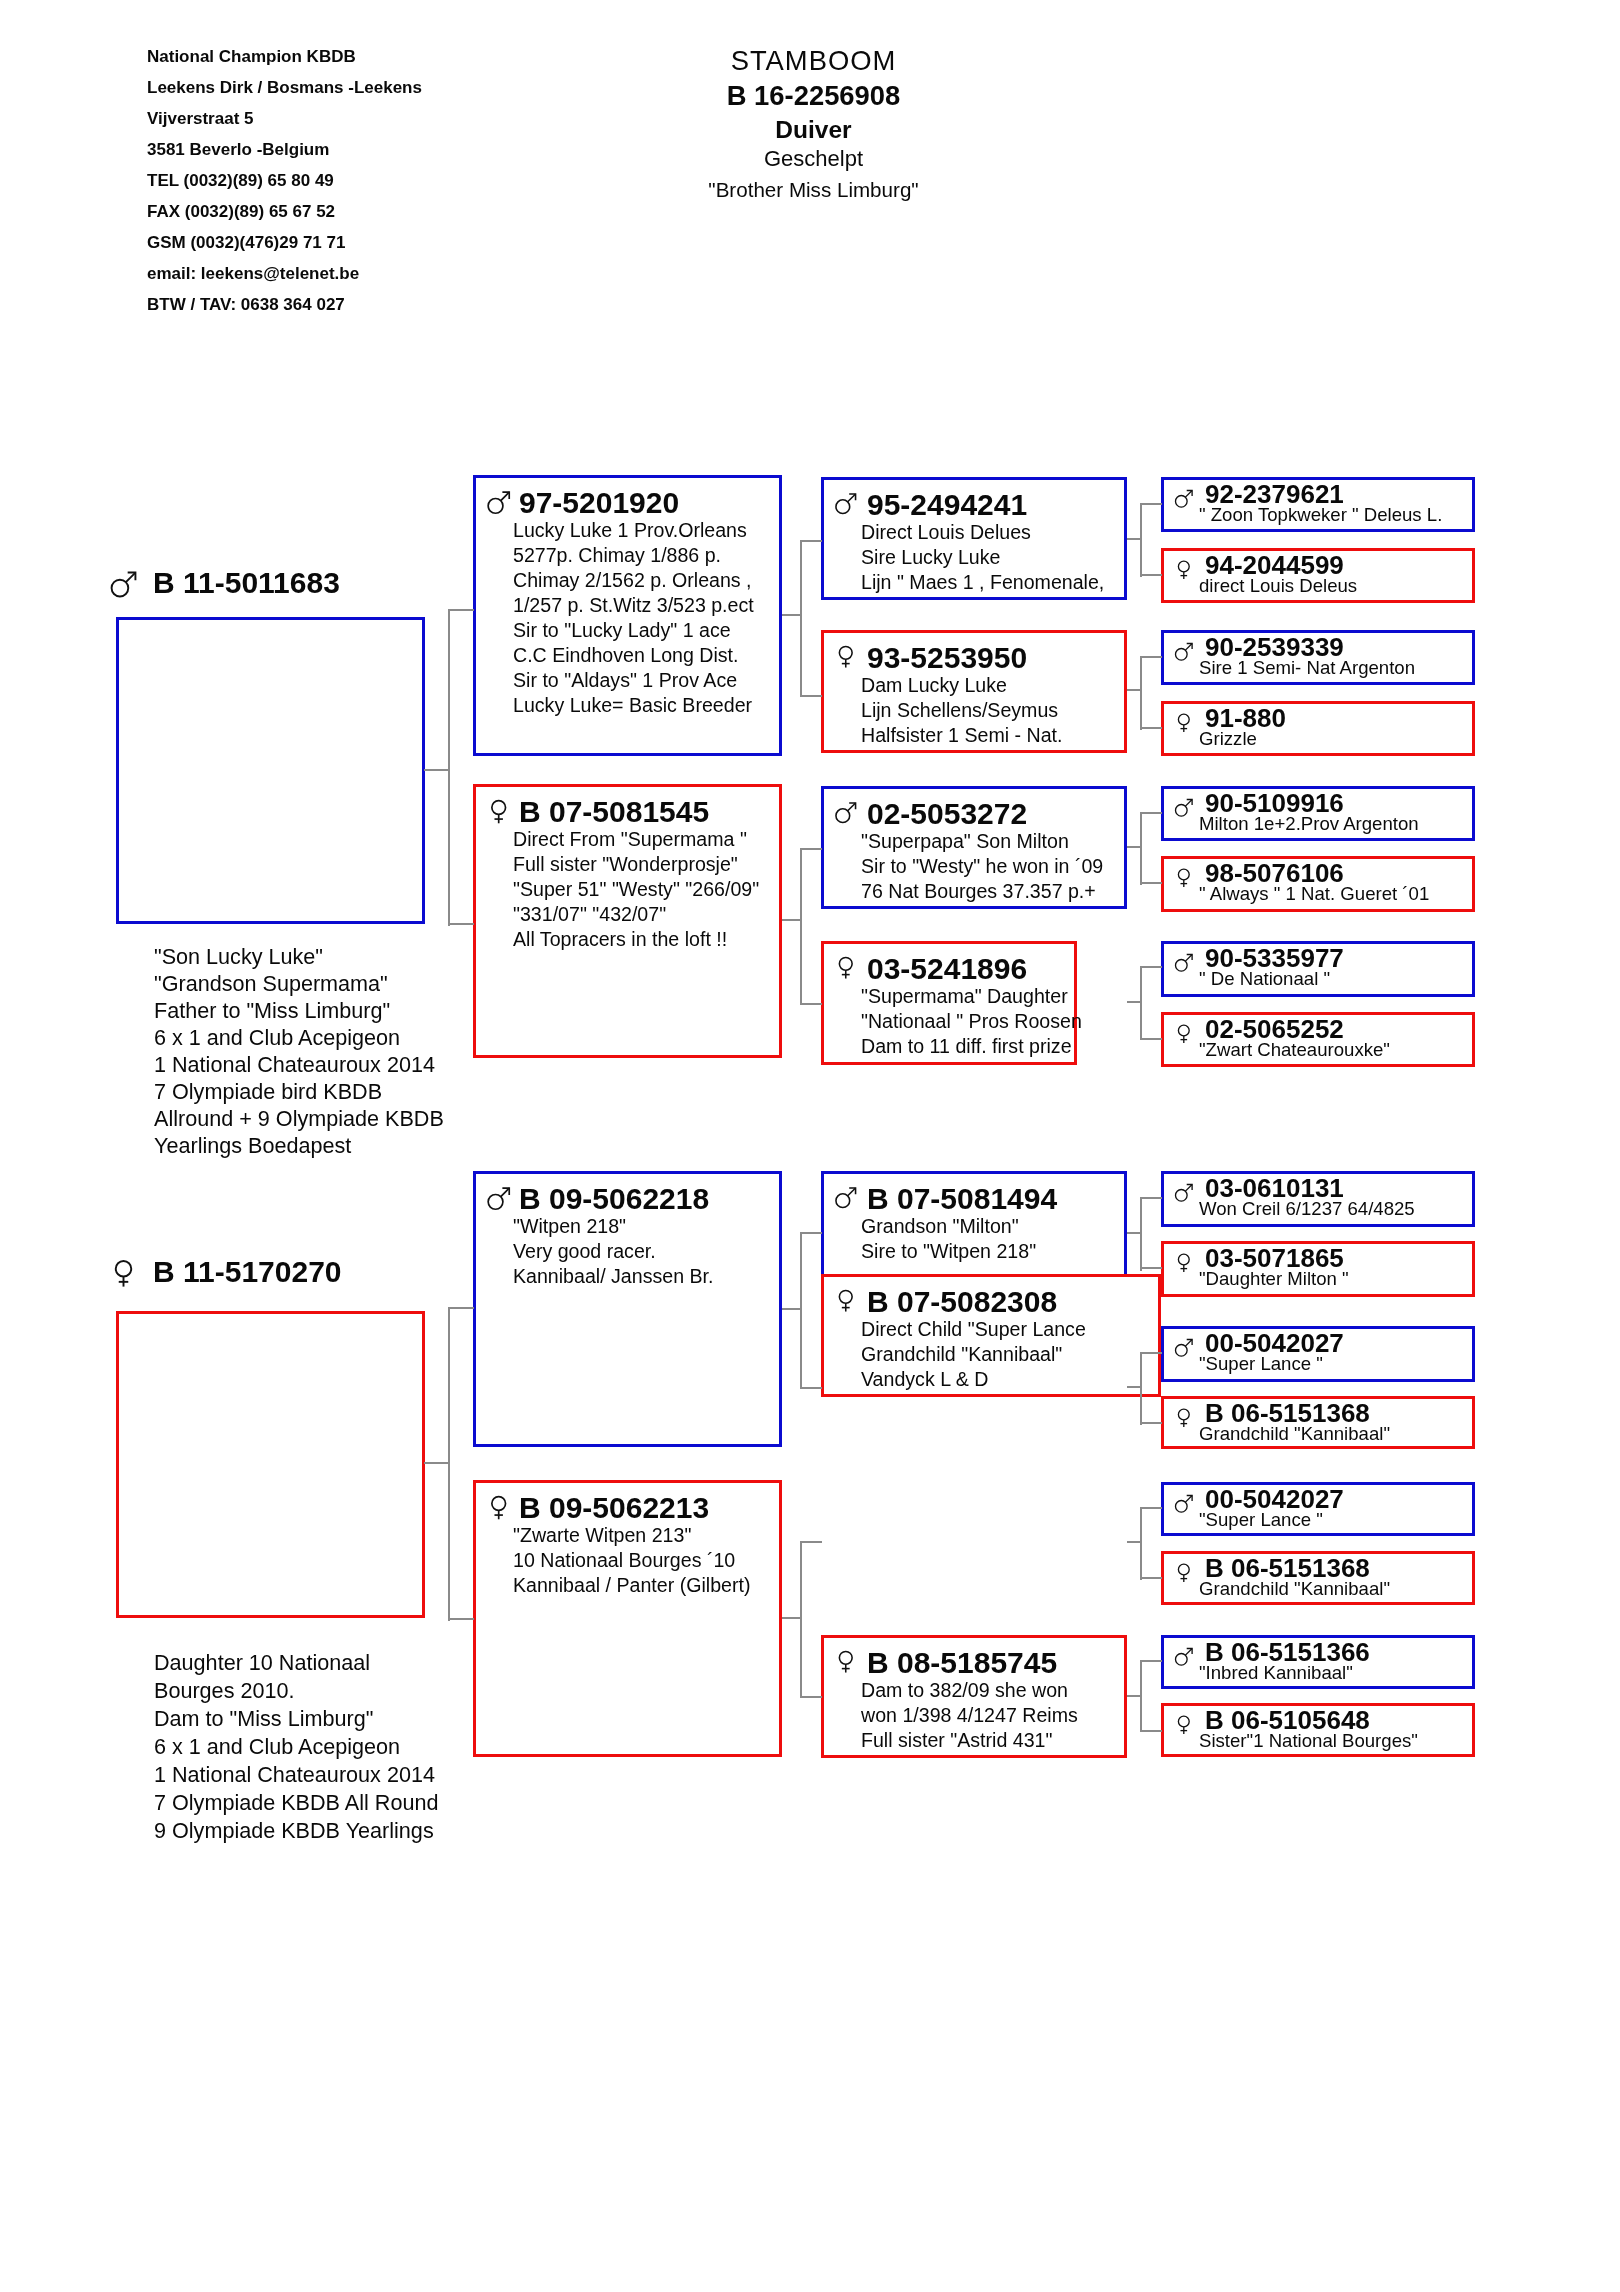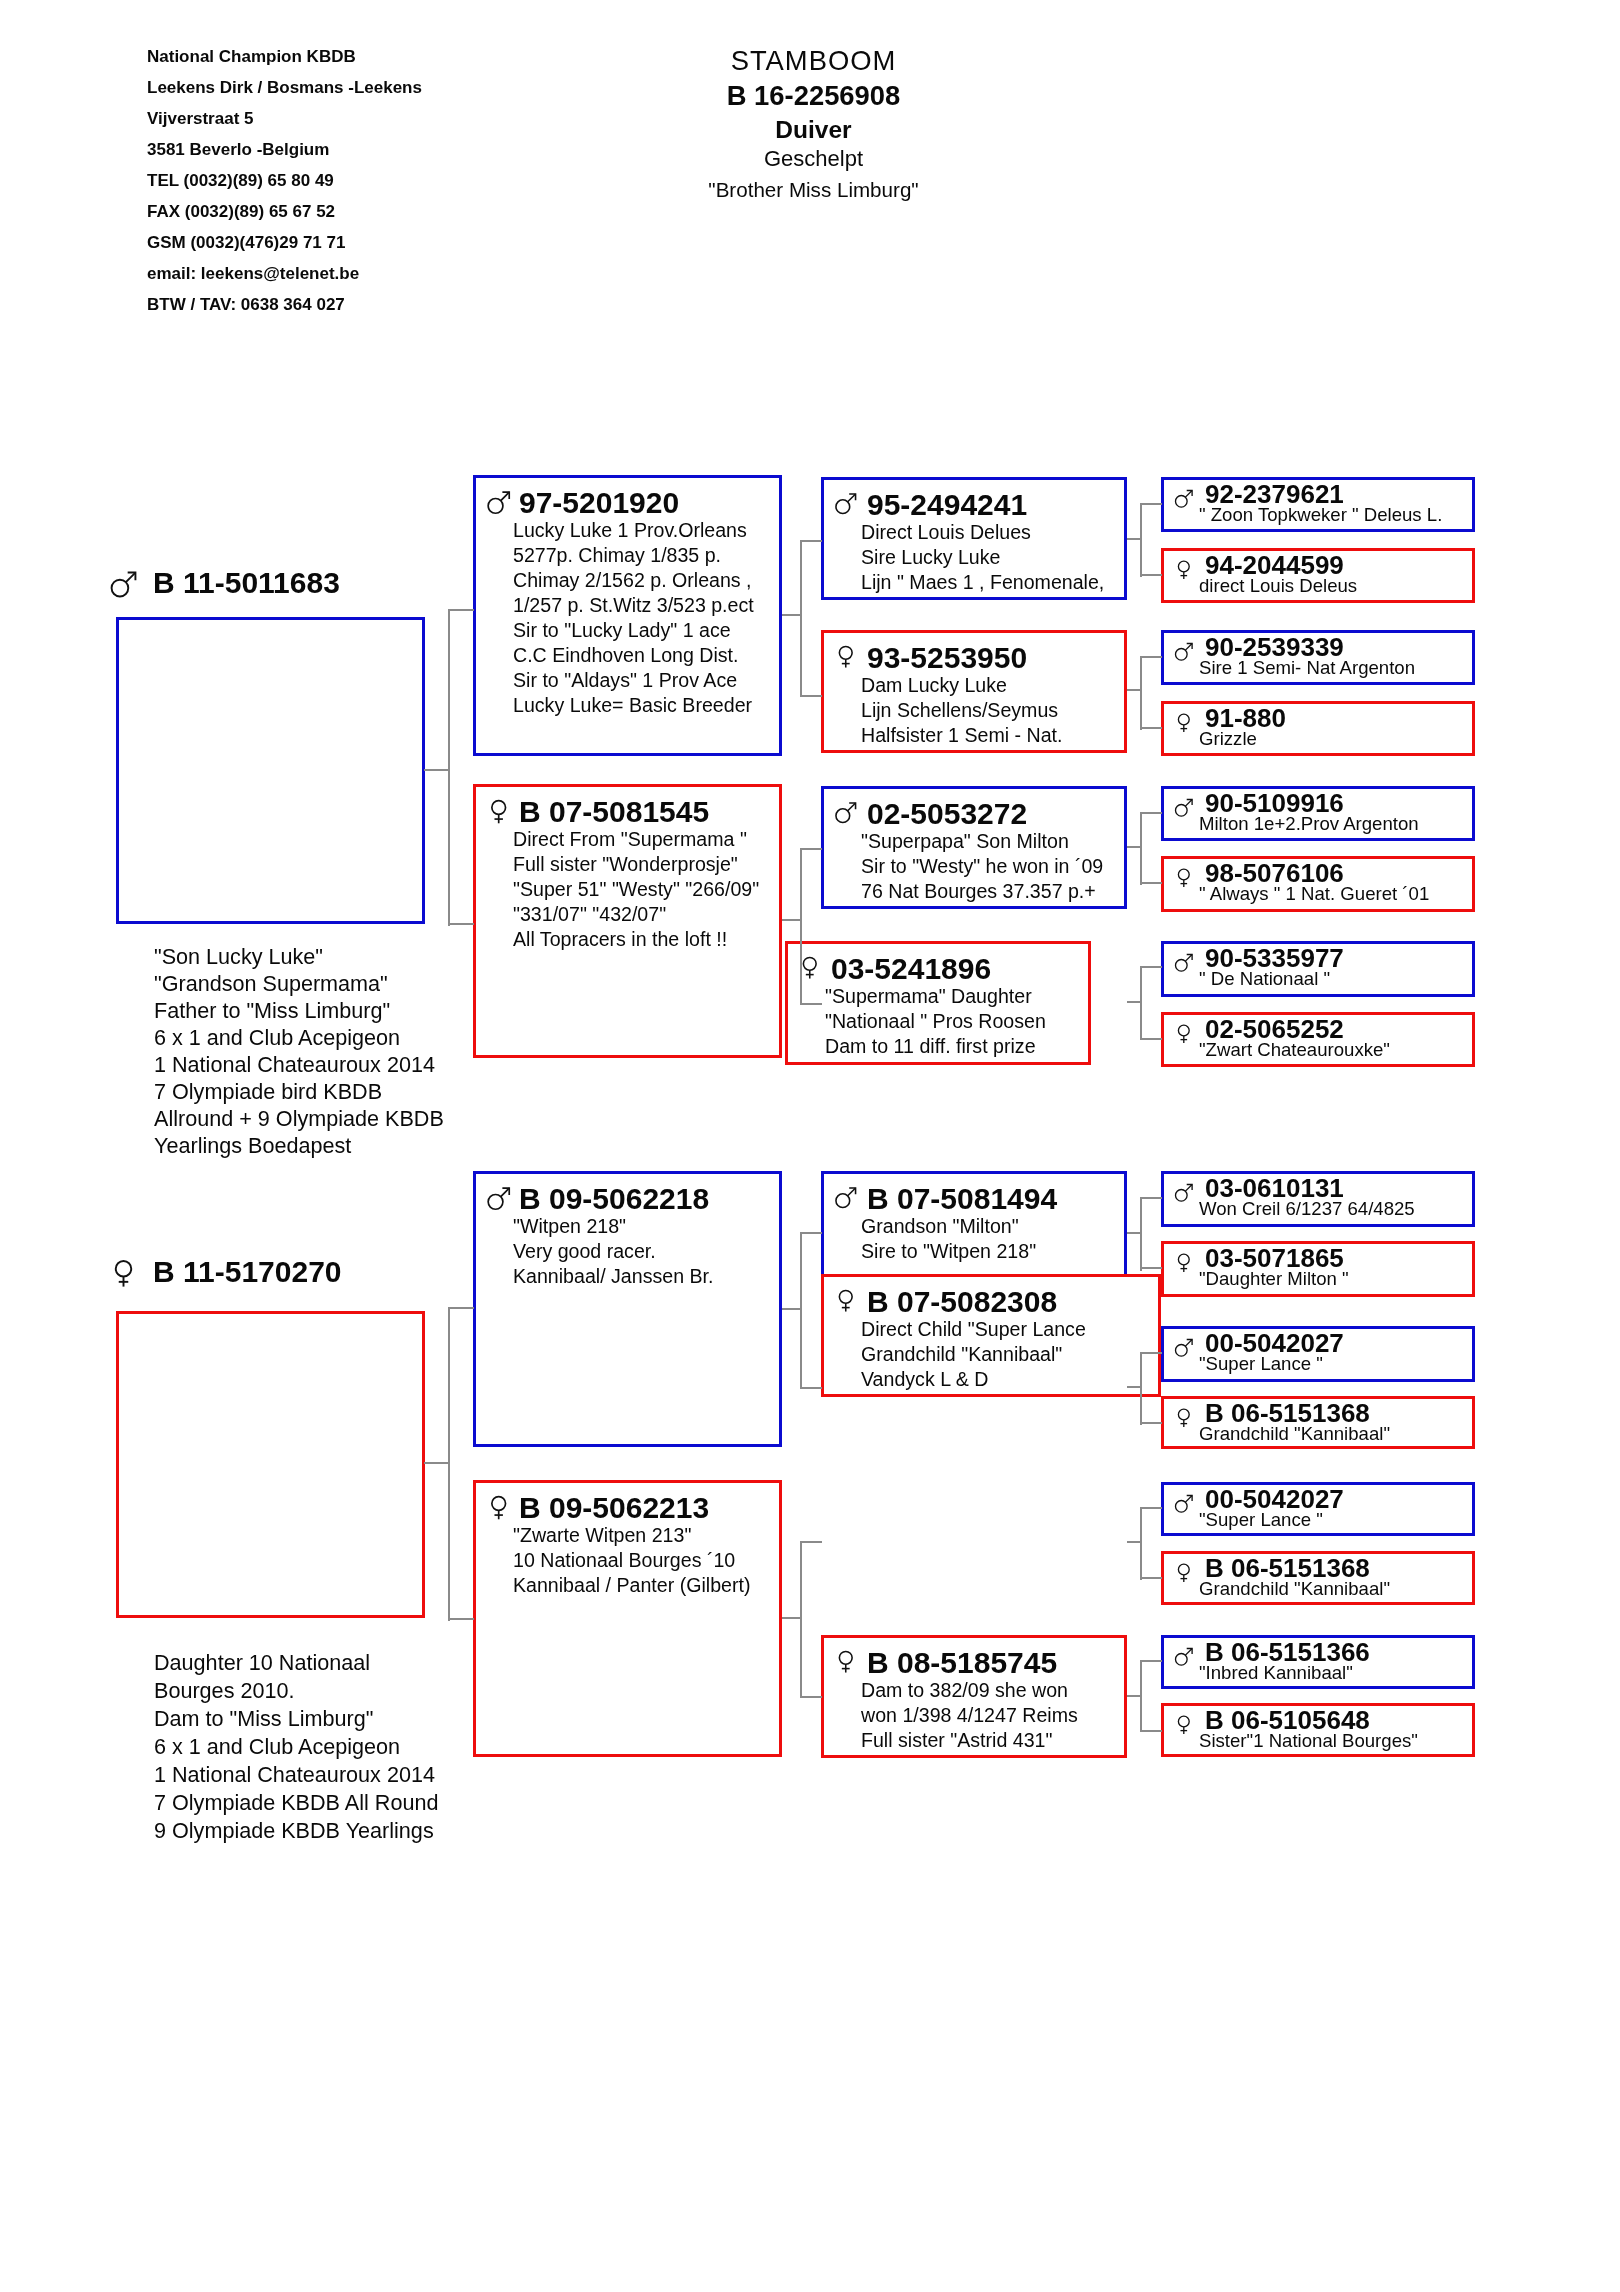--- a/index.html
+++ b/index.html
@@ -100,21 +100,21 @@
   </div>
 
   <div class="box m g23" style="left:473px;top:475px;width:309px;height:281px">
     <span class="icon"><svg class="sx" width="27.4" height="27.4" viewBox="0 0 26 26">
           <circle cx="10" cy="16" r="7"></circle>
           <line x1="15" y1="11" x2="23" y2="3"></line>
           <polyline points="16.5,3 23,3 23,9.5"></polyline>
         </svg></span>
     <div class="ring">97-5201920</div>
     <div class="ln">Lucky Luke 1 Prov.Orleans</div>
-    <div class="ln">5277p. Chimay 1/835 p.</div>
+    <div class="ln">5277p. Chimay 1/886 p.</div>
     <div class="ln">Chimay 2/1562 p. Orleans ,</div>
     <div class="ln">1/257 p. St.Witz 3/523 p.ect</div>
     <div class="ln">Sir to "Lucky Lady" 1 ace</div>
     <div class="ln">C.C Eindhoven Long Dist.</div>
     <div class="ln">Sir to "Aldays" 1 Prov Ace</div>
     <div class="ln">Lucky Luke= Basic Breeder</div>
   </div>
 
   <div class="box f g23" style="left:473px;top:784px;width:309px;height:274px">
     <span class="icon"><svg class="sx" width="27.4" height="27.4" viewBox="0 0 26 26">
@@ -183,21 +183,21 @@
           <circle cx="10" cy="16" r="7"></circle>
           <line x1="15" y1="11" x2="23" y2="3"></line>
           <polyline points="16.5,3 23,3 23,9.5"></polyline>
         </svg></span>
     <div class="ring">02-5053272</div>
     <div class="ln">"Superpapa"  Son Milton</div>
     <div class="ln">Sir to "Westy" he won in ´09</div>
     <div class="ln">76 Nat Bourges 37.357 p.+</div>
   </div>
 
-  <div class="box f g23" style="left:785px;top:941px;width:306px;height:124px">
+  <div class="box f g23" style="left:821px;top:941px;width:256px;height:124px">
     <span class="icon"><svg class="sx" width="25.5" height="25.5" viewBox="0 0 26 26">
           <circle cx="13" cy="9" r="6.5"></circle>
           <line x1="13" y1="15.5" x2="13" y2="24"></line>
           <line x1="9" y1="20" x2="17" y2="20"></line>
         </svg></span>
     <div class="ring">03-5241896</div>
     <div class="ln">"Supermama" Daughter</div>
     <div class="ln">"Nationaal " Pros Roosen</div>
     <div class="ln">Dam to 11 diff. first prize</div>
   </div>

